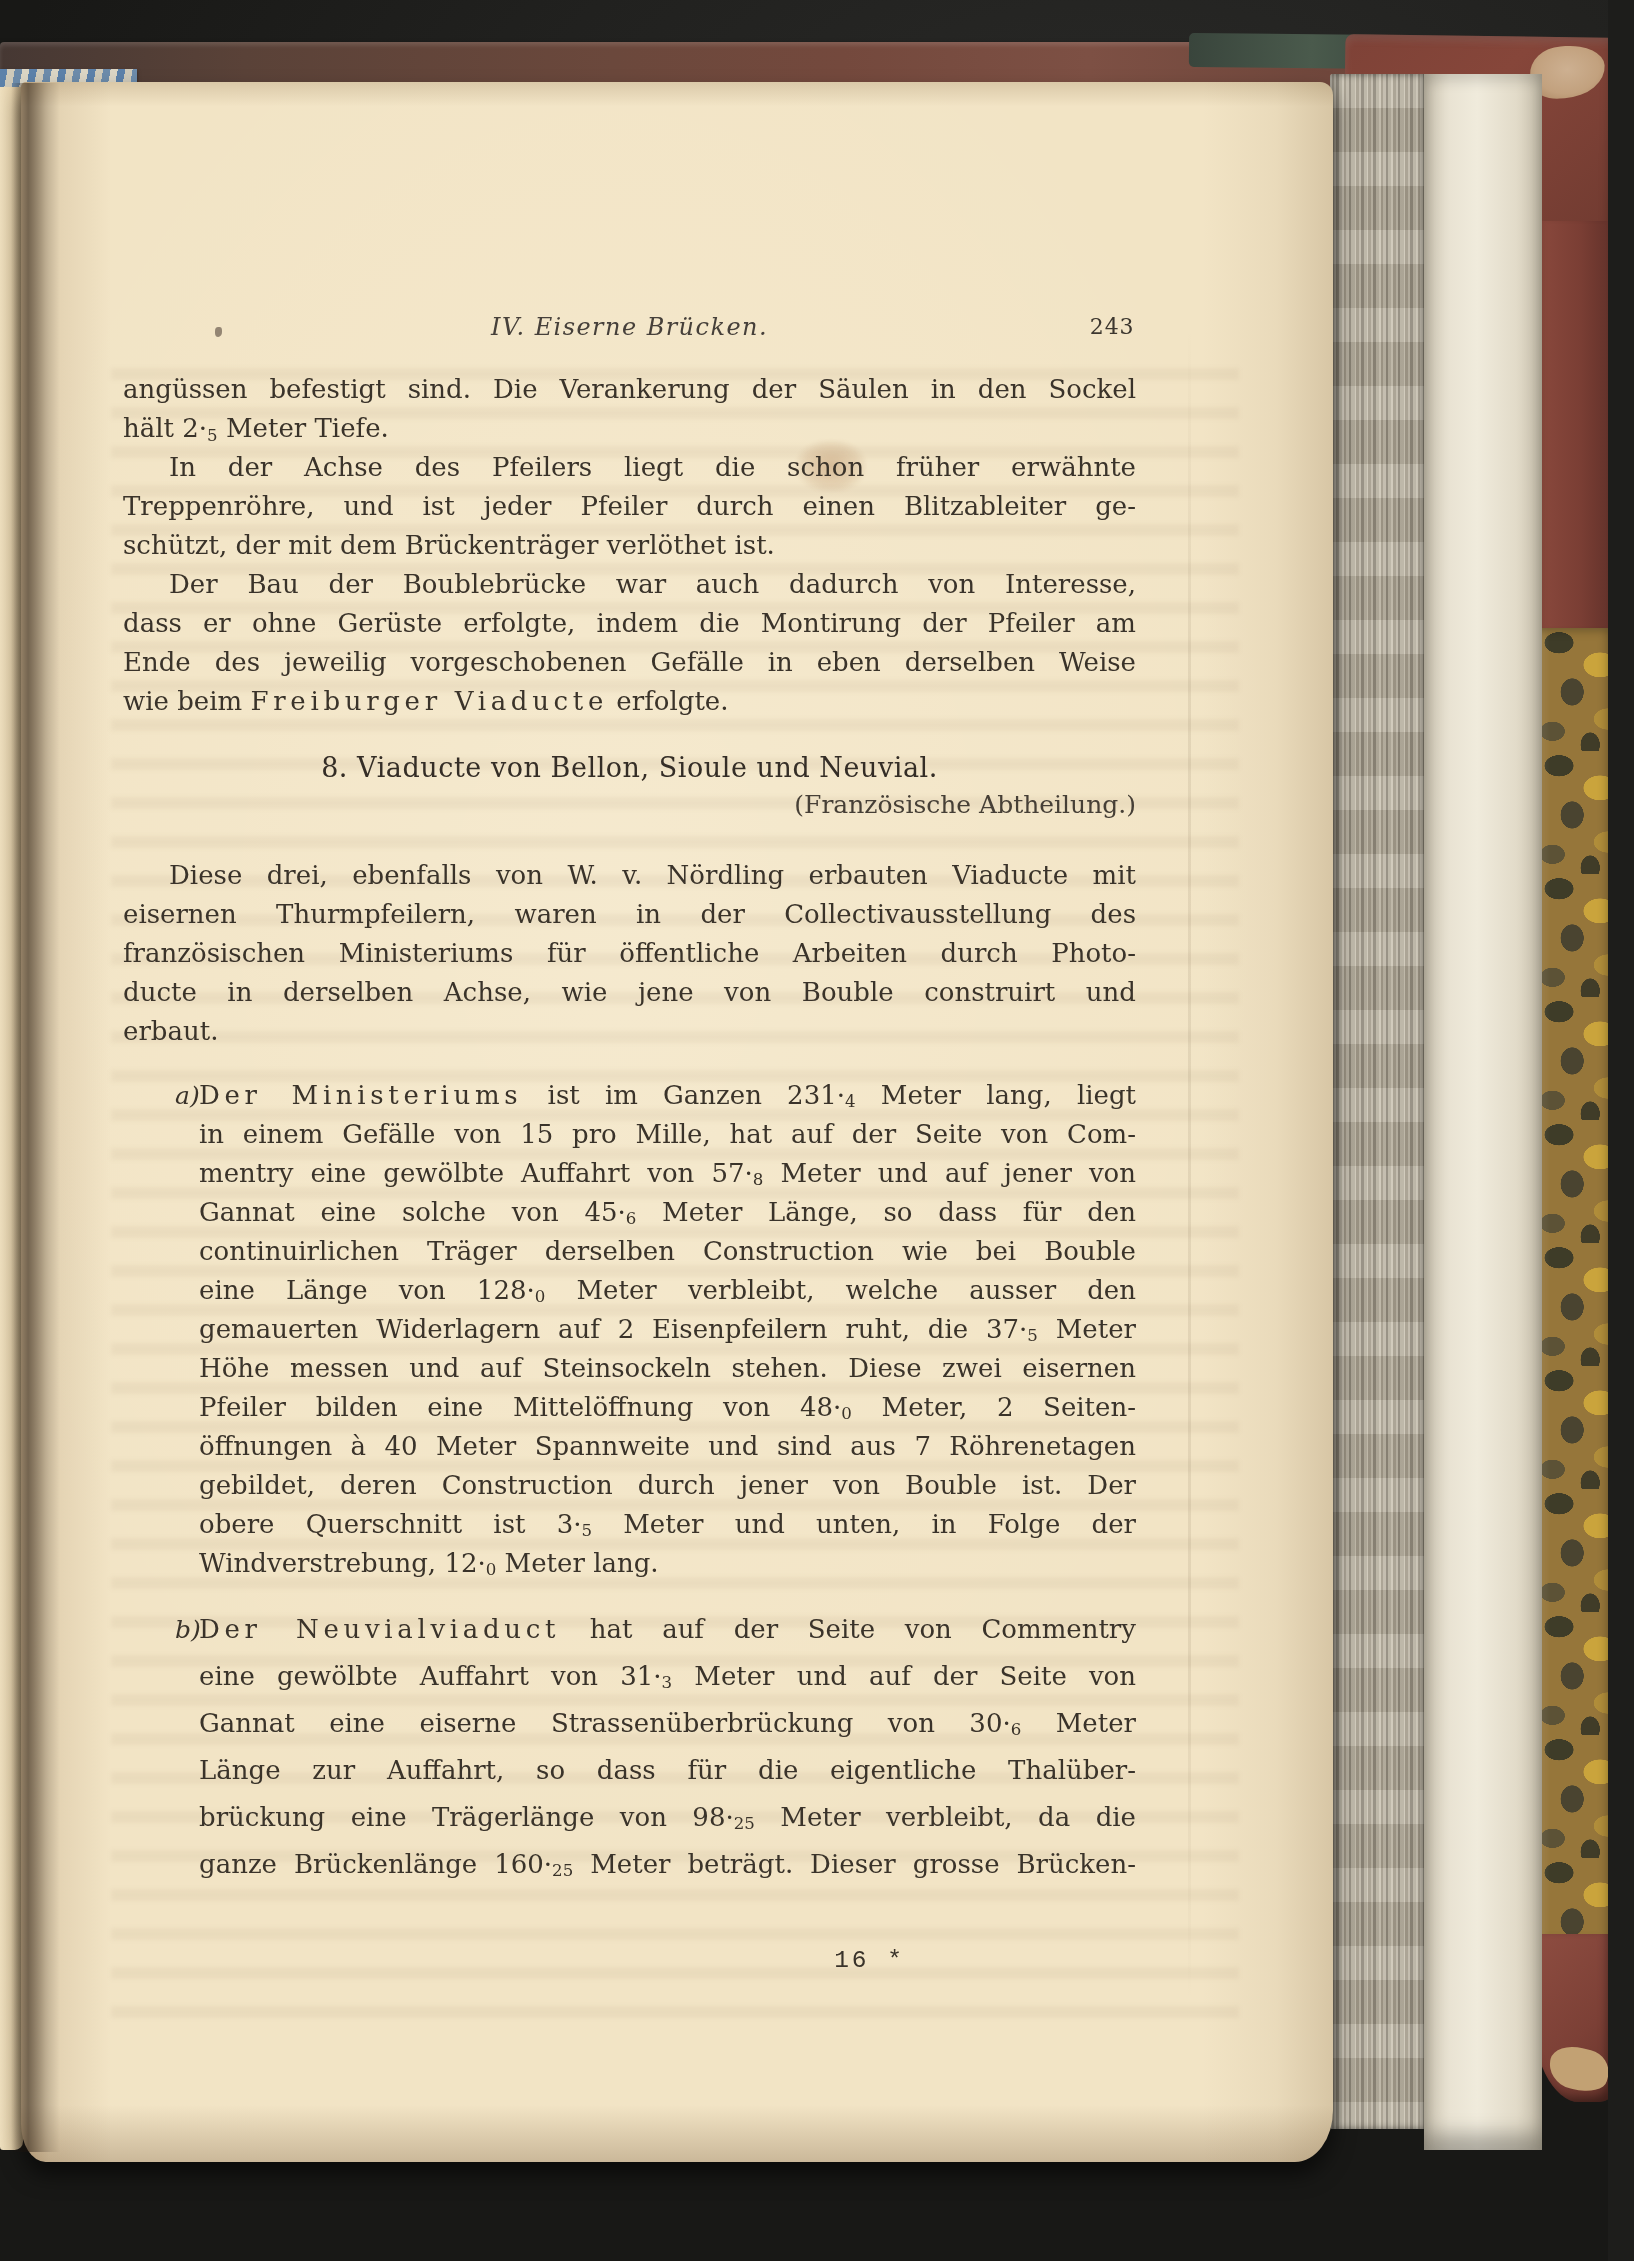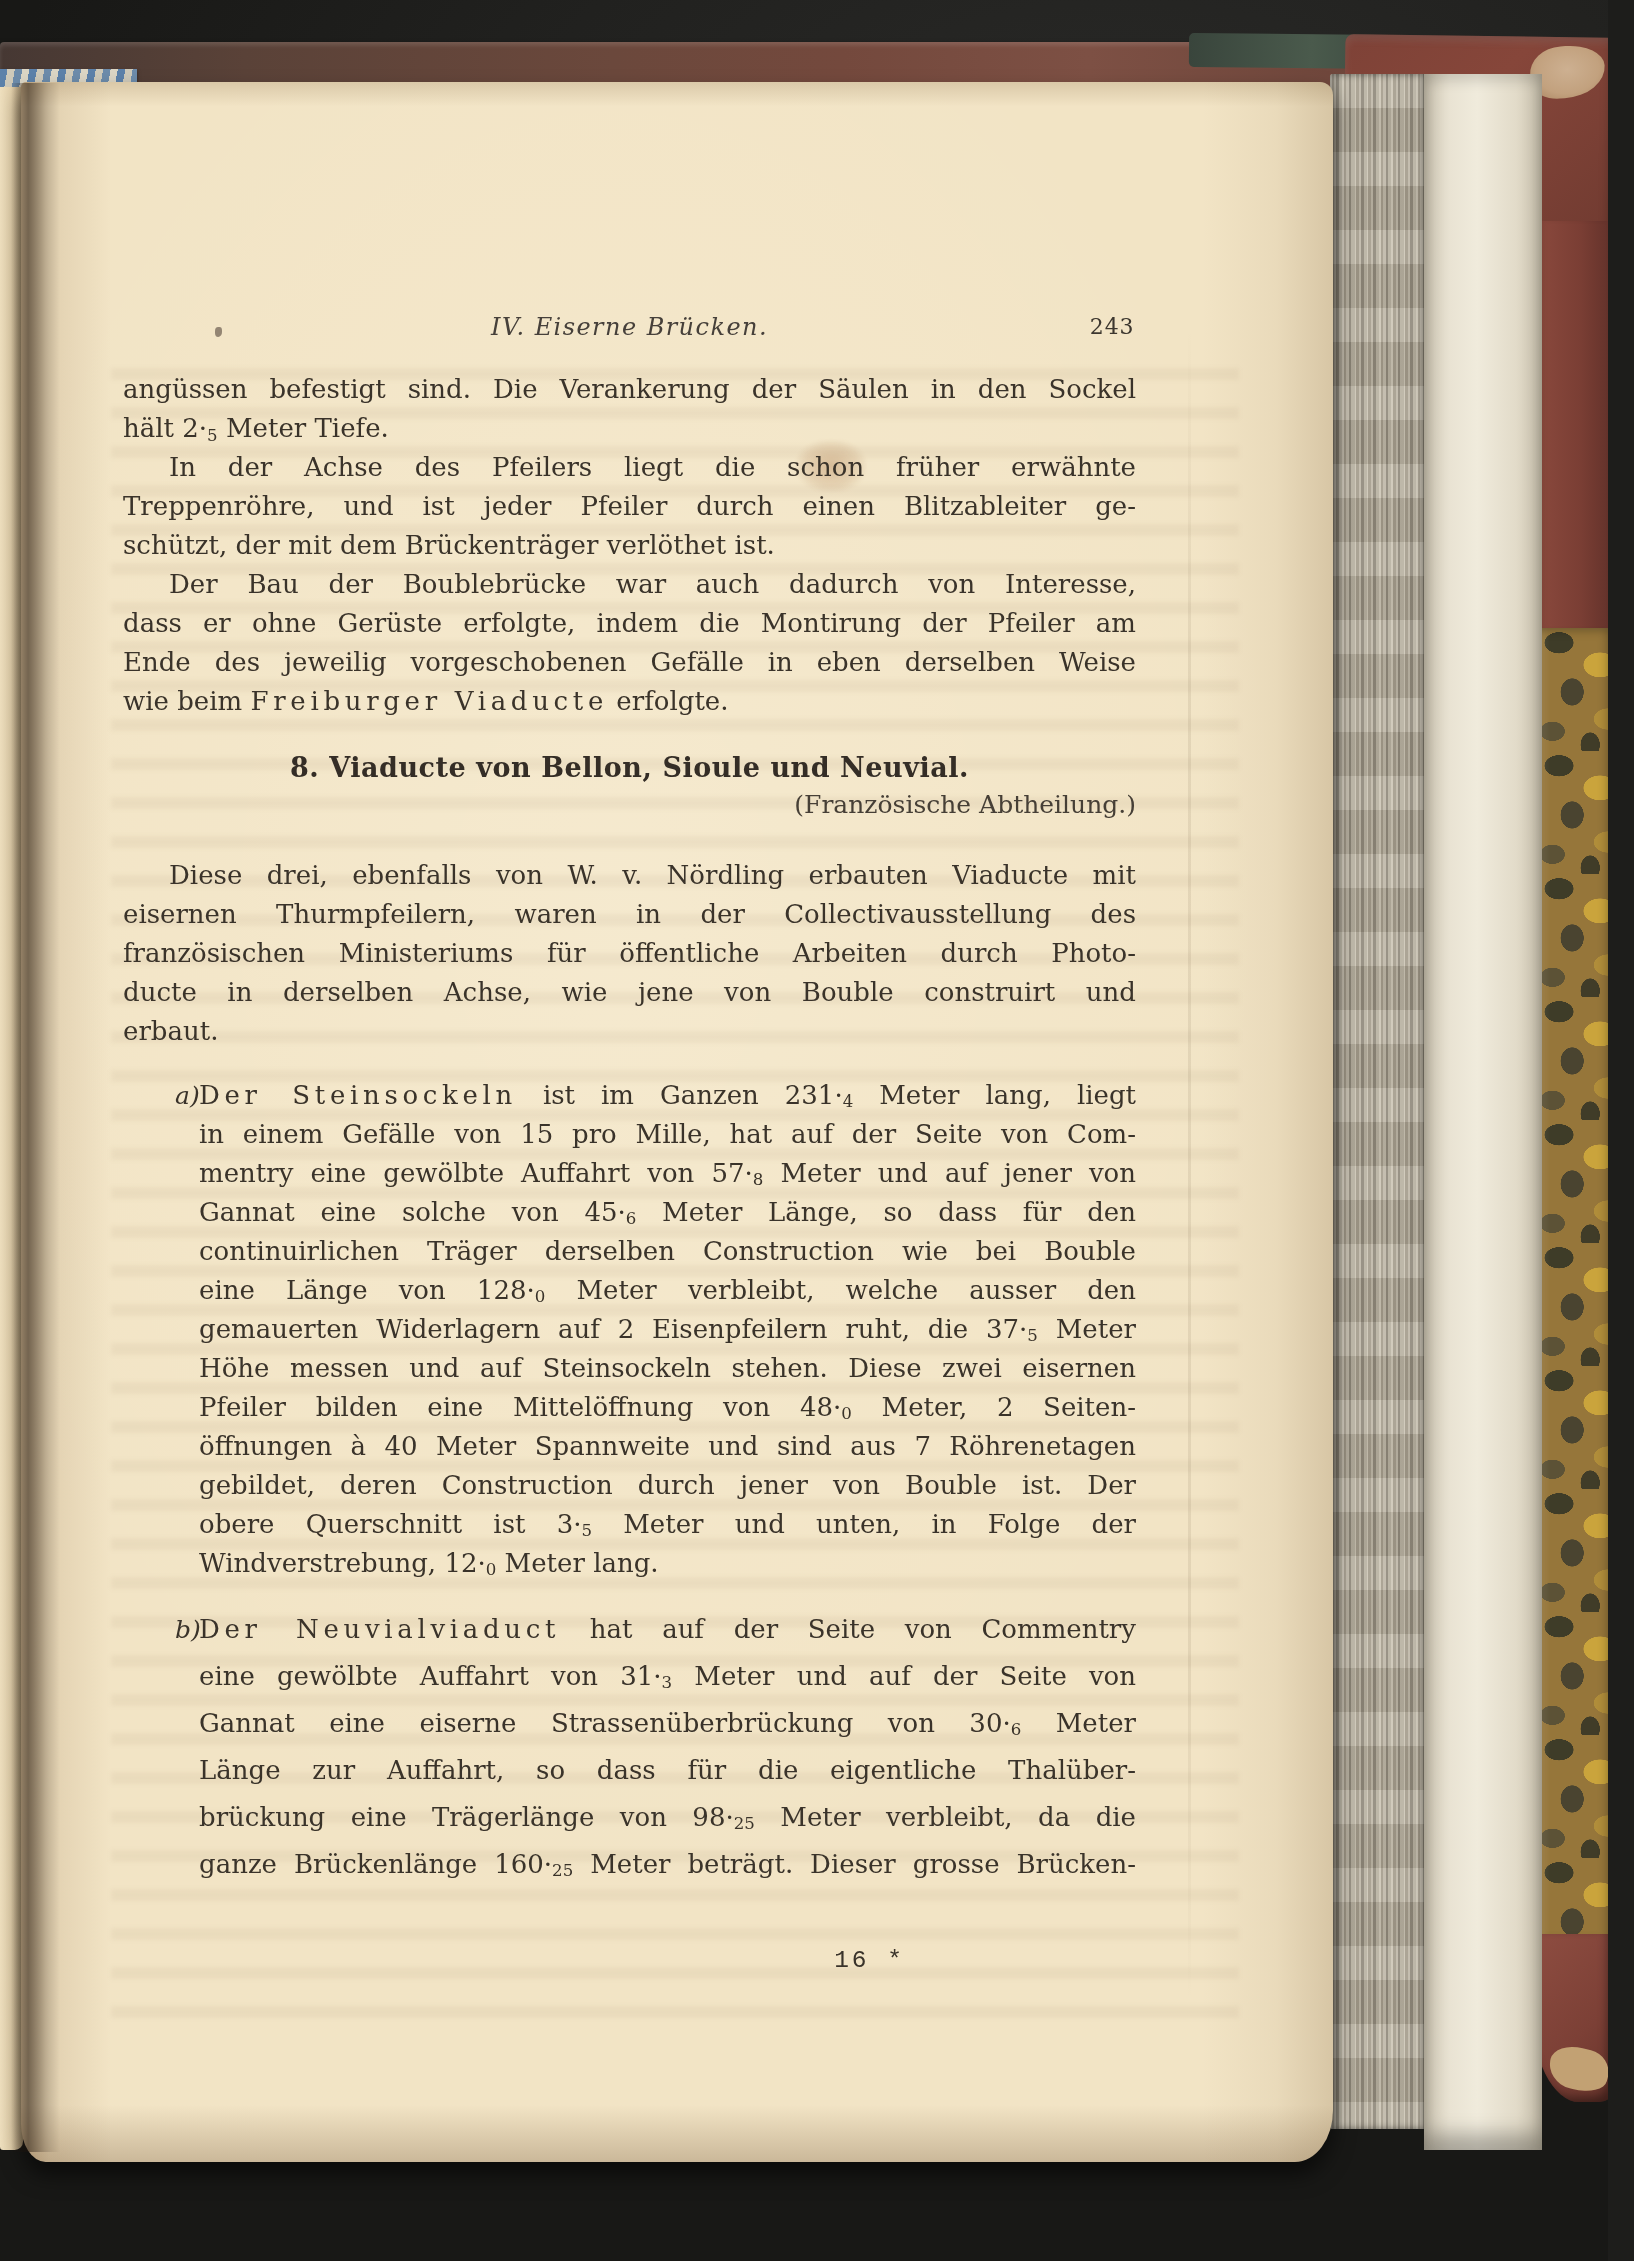--- a/index.html
+++ b/index.html
@@ -72,21 +72,21 @@
   .speck{position:absolute;left:194px;top:245px;width:7.4px;height:9.8px;background:rgba(70,55,45,.55);
     border-radius:50% 40% 60% 50%;}
   
   .running-head{position:absolute;left:102px;top:227px;width:1013px;height:36px;color:#46403a;}
   .rh-title{display:block;text-align:center;font-style:italic;font-size:24px;letter-spacing:.06em;line-height:36px;}
   .rh-number{position:absolute;right:1.6px;top:0;font-size:22px;line-height:36px;letter-spacing:.04em;color:#3d372f;}
   .text-block{position:absolute;left:102px;top:288px;width:1013px;color:#3a332a;font-size:26px;}
   .line{height:39px;line-height:39px;text-align:justify;text-align-last:justify;white-space:nowrap;}
   .line.final{text-align-last:left;}
   .para.indent .line:first-child{text-indent:46px;}
-  .heading{margin-top:28px;height:38px;line-height:38px;text-align:center;font-weight:bold;
+  .heading{margin-top:28px;height:38px;line-height:38px;text-align:center;font-weight:normal;
            font-size:27px;color:#342d26;letter-spacing:.02em;}
   .subheading{height:36px;line-height:36px;margin-bottom:33px;text-align:right;font-size:25px;color:#463f36;}
   .item{position:relative;padding-left:76px;margin-top:23px;}
   .item .marker{position:absolute;left:52px;top:0;font-style:italic;font-size:25px;line-height:39px;color:#3a332a;}
   .item .line:first-child{text-indent:18px;}
   .item.first{margin-top:24.5px;}
   .item.loose .line{height:47px;line-height:47px;}
   .item.loose .marker{line-height:47px;}
   .ls{letter-spacing:.18em;}
   .dsub{font-size:.64em;position:relative;top:.22em;letter-spacing:0;}
@@ -143,21 +143,21 @@
         <div class="subheading">(Französische Abtheilung.)</div>
         <div class="para indent">
           <div class="line">Diese drei, ebenfalls von W. v. Nördling erbauten Viaducte mit</div>
           <div class="line">eisernen Thurmpfeilern, waren in der Collectivausstellung des</div>
           <div class="line">französischen Ministeriums für öffentliche Arbeiten durch Photo-</div>
           <div class="line">ducte in derselben Achse, wie jene von Bouble construirt und</div>
           <div class="line final">erbaut.</div>
         </div>
         <div class="item first">
           <span class="marker">a)</span>
-          <div class="line"><span class="ls">Der Steinsockeln</span> ist im Ganzen 231·<span class="dsub">4</span> Meter lang, liegt</div>
+          <div class="line"><span class="ls">Der Ministeriums</span> ist im Ganzen 231·<span class="dsub">4</span> Meter lang, liegt</div>
           <div class="line">in einem Gefälle von 15 pro Mille, hat auf der Seite von Com-</div>
           <div class="line">mentry eine gewölbte Auffahrt von 57·<span class="dsub">8</span> Meter und auf jener von</div>
           <div class="line">Gannat eine solche von 45·<span class="dsub">6</span> Meter Länge, so dass für den</div>
           <div class="line">continuirlichen Träger derselben Construction wie bei Bouble</div>
           <div class="line">eine Länge von 128·<span class="dsub">0</span> Meter verbleibt, welche ausser den</div>
           <div class="line">gemauerten Widerlagern auf 2 Eisenpfeilern ruht, die 37·<span class="dsub">5</span> Meter</div>
           <div class="line">Höhe messen und auf Steinsockeln stehen. Diese zwei eisernen</div>
           <div class="line">Pfeiler bilden eine Mittelöffnung von 48·<span class="dsub">0</span> Meter, 2 Seiten-</div>
           <div class="line">öffnungen à 40 Meter Spannweite und sind aus 7 Röhrenetagen</div>
           <div class="line">gebildet, deren Construction durch jener von Bouble ist. Der</div>

